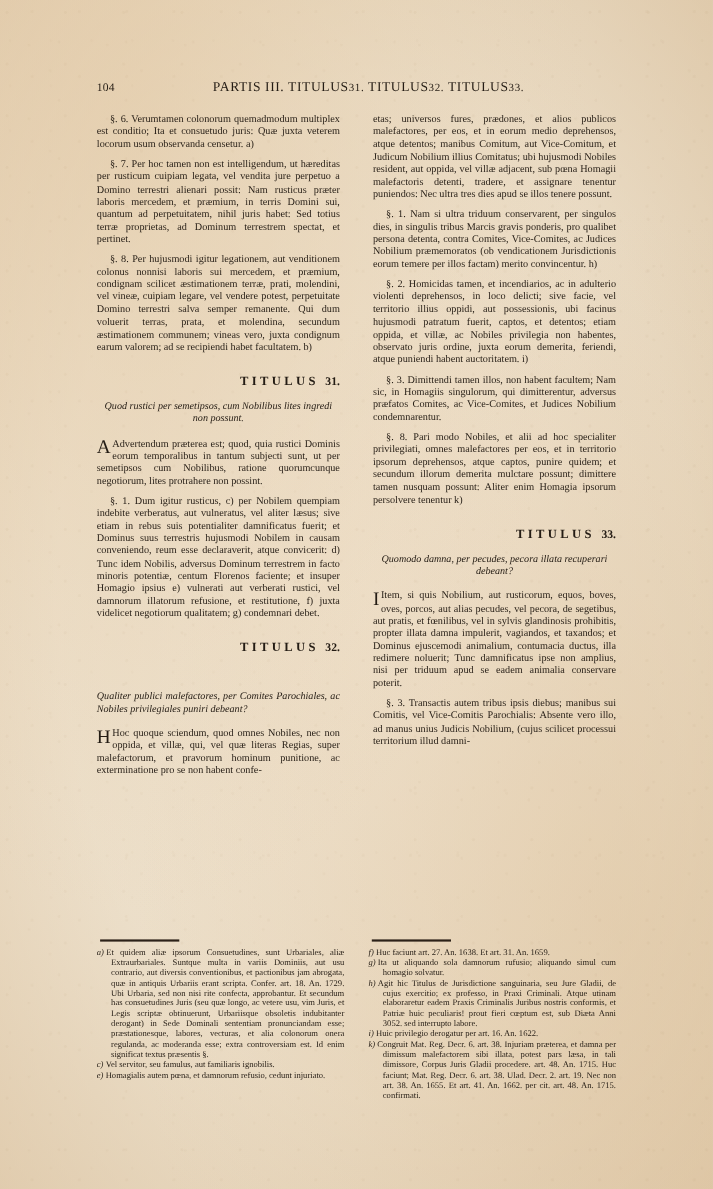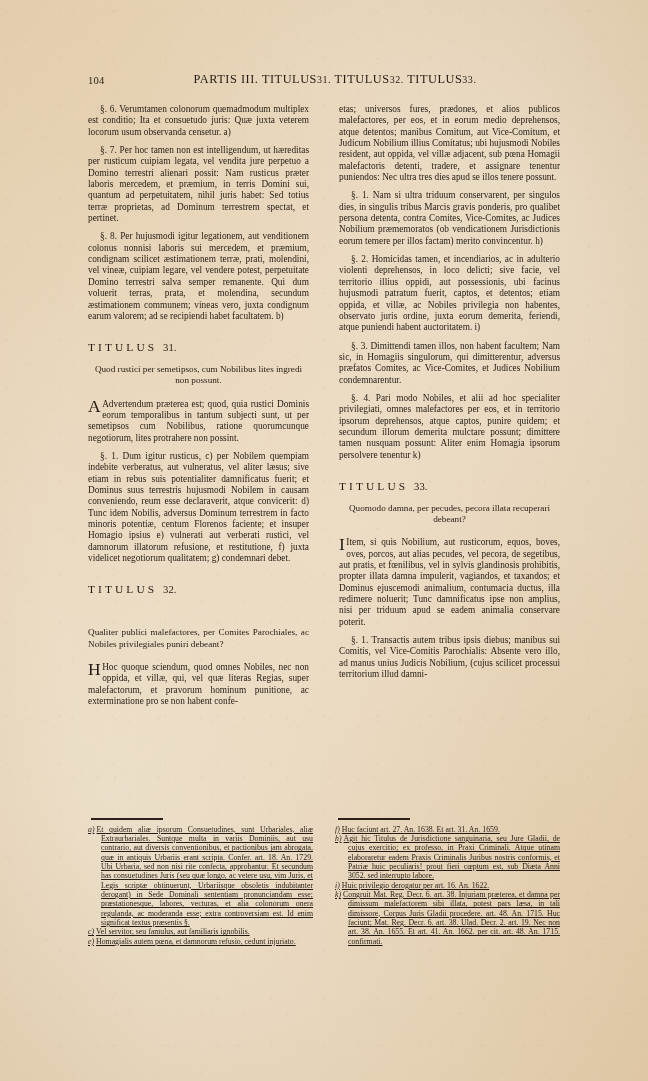--- a/index.html
+++ b/index.html
@@ -78,32 +78,33 @@
     font-size: 9.3px;
     line-height: 11.35px;
     text-align: justify;
     text-indent: 12px;
     hyphens: manual;
   }
   p.body.spaced { margin-top: 7px; }
   p.body.noind { text-indent: 0; }
   
   .titulus {
-    text-align: left;
+    text-align: right;
     font-size: 11.4px;
-    font-weight: normal;
+    font-weight: bold;
     letter-spacing: 3.1px;
     margin: 19px 0 11px 0;
   }
   .titulus .num {
     letter-spacing: 0;
     font-size: 10.6px;
   }
   .rubric {
     font-size: 9.2px;
+    font-style: italic;
     line-height: 11.2px;
     text-align: center;
     margin: 0 0 12px 0;
   }
   .rubric.left { text-align: justify; text-indent: 0; margin-top: 32px; }
   
   p.dropcap {
     margin: 0;
     font-size: 9.3px;
     line-height: 11.35px;
@@ -115,22 +116,21 @@
     font-size: 17.5px;
     line-height: 13px;
     padding: 1px 1.5px 0 0;
     font-weight: normal;
   }
   
   .fn-wrap {
     position: absolute;
     left: 88px;
     width: 472px;
-    top: 818px;
-    text-decoration: underline;
+    top: 854px;
   }
   .fn-cols { display: flex; gap: 22px; }
   .fn-col { width: 225px; position: relative; }
   .fn-rule {
     width: 72px;
     height: 1.6px;
     background: #2b2118;
     margin: 0 0 5px 3px;
   }
   .fn {
@@ -193,33 +193,33 @@
 
       </div>
 
       <div class="col">
 
         <p class="body noind">etas; universos fures, prædones, et alios publicos malefactores, per eos, et in eorum medio deprehensos, atque detentos; manibus Comitum, aut Vice-Comitum, et Judicum Nobilium illius Comitatus; ubi hujusmodi Nobiles resident, aut oppida, vel villæ adjacent, sub pœna Homagii malefactoris detenti, tradere, et assignare tenentur puniendos: Nec ultra tres dies apud se illos tenere possunt.</p>
 
         <p class="body spaced">§. 1. Nam si ultra triduum conservarent, per singulos dies, in singulis tribus Marcis gravis ponderis, pro qualibet persona detenta, contra Comites, Vice-Comites, ac Judices Nobilium præmemoratos (ob vendicationem Jurisdictionis eorum temere per illos factam) merito convincentur. h)</p>
         <p class="body spaced">§. 2. Homicidas tamen, et incendiarios, ac in adulterio violenti deprehensos, in loco delicti; sive facie, vel territorio illius oppidi, aut possessionis, ubi facinus hujusmodi patratum fuerit, captos, et detentos; etiam oppida, et villæ, ac Nobiles privilegia non habentes, observato juris ordine, juxta eorum demerita, feriendi, atque puniendi habent auctoritatem. i)</p>
         <p class="body spaced">§. 3. Dimittendi tamen illos, non habent facultem; Nam sic, in Homagiis singulorum, qui dimitterentur, adversus præfatos Comites, ac Vice-Comites, et Judices Nobilium condemnarentur.</p>
-        <p class="body spaced">§. 4. Pari modo Nobiles, et alii ad hoc specialiter privilegiati, omnes malefactores per eos, et in territorio ipsorum deprehensos, atque captos, punire quidem; et secundum illorum demerita mulctare possunt; dimittere tamen nusquam possunt: Aliter enim Homagia ipsorum persolvere tenentur k)</p>
+        <p class="body spaced">§. 8. Pari modo Nobiles, et alii ad hoc specialiter privilegiati, omnes malefactores per eos, et in territorio ipsorum deprehensos, atque captos, punire quidem; et secundum illorum demerita mulctare possunt; dimittere tamen nusquam possunt: Aliter enim Homagia ipsorum persolvere tenentur k)</p>
 
         <div class="titulus">
           <span>TITULUS</span>
           <span class="num">33.</span>
         </div>
         <div class="rubric">Quomodo damna, per pecudes, pecora illata recuperari debeant?</div>
 
         <p class="dropcap">
           <span class="initial">I</span><span>Item, si quis Nobilium, aut rusticorum, equos, boves, oves, porcos, aut alias pecudes, vel pecora, de segetibus, aut pratis, et fœnilibus, vel in sylvis glandinosis prohibitis, propter illata damna impulerit, vagiandos, et taxandos; et Dominus ejuscemodi animalium, contumacia ductus, illa redimere noluerit; Tunc damnificatus ipse non amplius, nisi per triduum apud se eadem animalia conservare poterit.</span>
         </p>
 
-        <p class="body spaced">§. 1. Transactis autem tribus ipsis diebus; manibus sui Comitis, vel Vice-Comitis Parochialis: Absente vero illo, ad manus unius Judicis Nobilium, (cujus scilicet processui territorium illud damni-</p>
+        <p class="body spaced">§. 3. Transactis autem tribus ipsis diebus; manibus sui Comitis, vel Vice-Comitis Parochialis: Absente vero illo, ad manus unius Judicis Nobilium, (cujus scilicet processui territorium illud damni-</p>
 
       </div>
     </div>
   </div>
 
   <div class="fn-wrap">
     <div class="fn-cols">
 
       <div class="fn-col">
         <div class="fn-rule"></div>
@@ -231,20 +231,23 @@
         </p>
         <p class="fn">
           <span class="lbl">e)</span><span>Homagialis autem pœna, et damnorum refusio, cedunt injuriato.</span>
         </p>
       </div>
 
       <div class="fn-col">
         <div class="fn-rule"></div>
         <p class="fn">
           <span class="lbl">f)</span><span>Huc faciunt art. 27. An. 1638. Et art. 31. An. 1659.</span>
+        </p>
+        <p class="fn">
+          <span class="lbl">g)</span><span>Ita ut aliquando sola damnorum rufusio; aliquando simul cum homagio solvatur.</span>
         </p>
         <p class="fn">
           <span class="lbl">h)</span><span>Agit hic Titulus de Jurisdictione sanguinaria, seu Jure Gladii, de cujus exercitio; ex professo, in Praxi Criminali. Atque utinam elaboraretur eadem Praxis Criminalis Juribus nostris conformis, et Patriæ huic peculiaris! prout fieri cœptum est, sub Diæta Anni 3052. sed interrupto labore.</span>
         </p>
         <p class="fn">
           <span class="lbl">i)</span><span>Huic privilegio derogatur per art. 16. An. 1622.</span>
         </p>
         <p class="fn">
           <span class="lbl">k)</span><span>Congruit Mat. Reg. Decr. 6. art. 38. Injuriam præterea, et damna per dimissum malefactorem sibi illata, potest pars læsa, in tali dimissore, Corpus Juris Gladii procedere. art. 48. An. 1715. Huc faciunt; Mat. Reg. Decr. 6. art. 38. Ulad. Decr. 2. art. 19. Nec non art. 38. An. 1655. Et art. 41. An. 1662. per cit. art. 48. An. 1715. confirmati.</span>
         </p>

